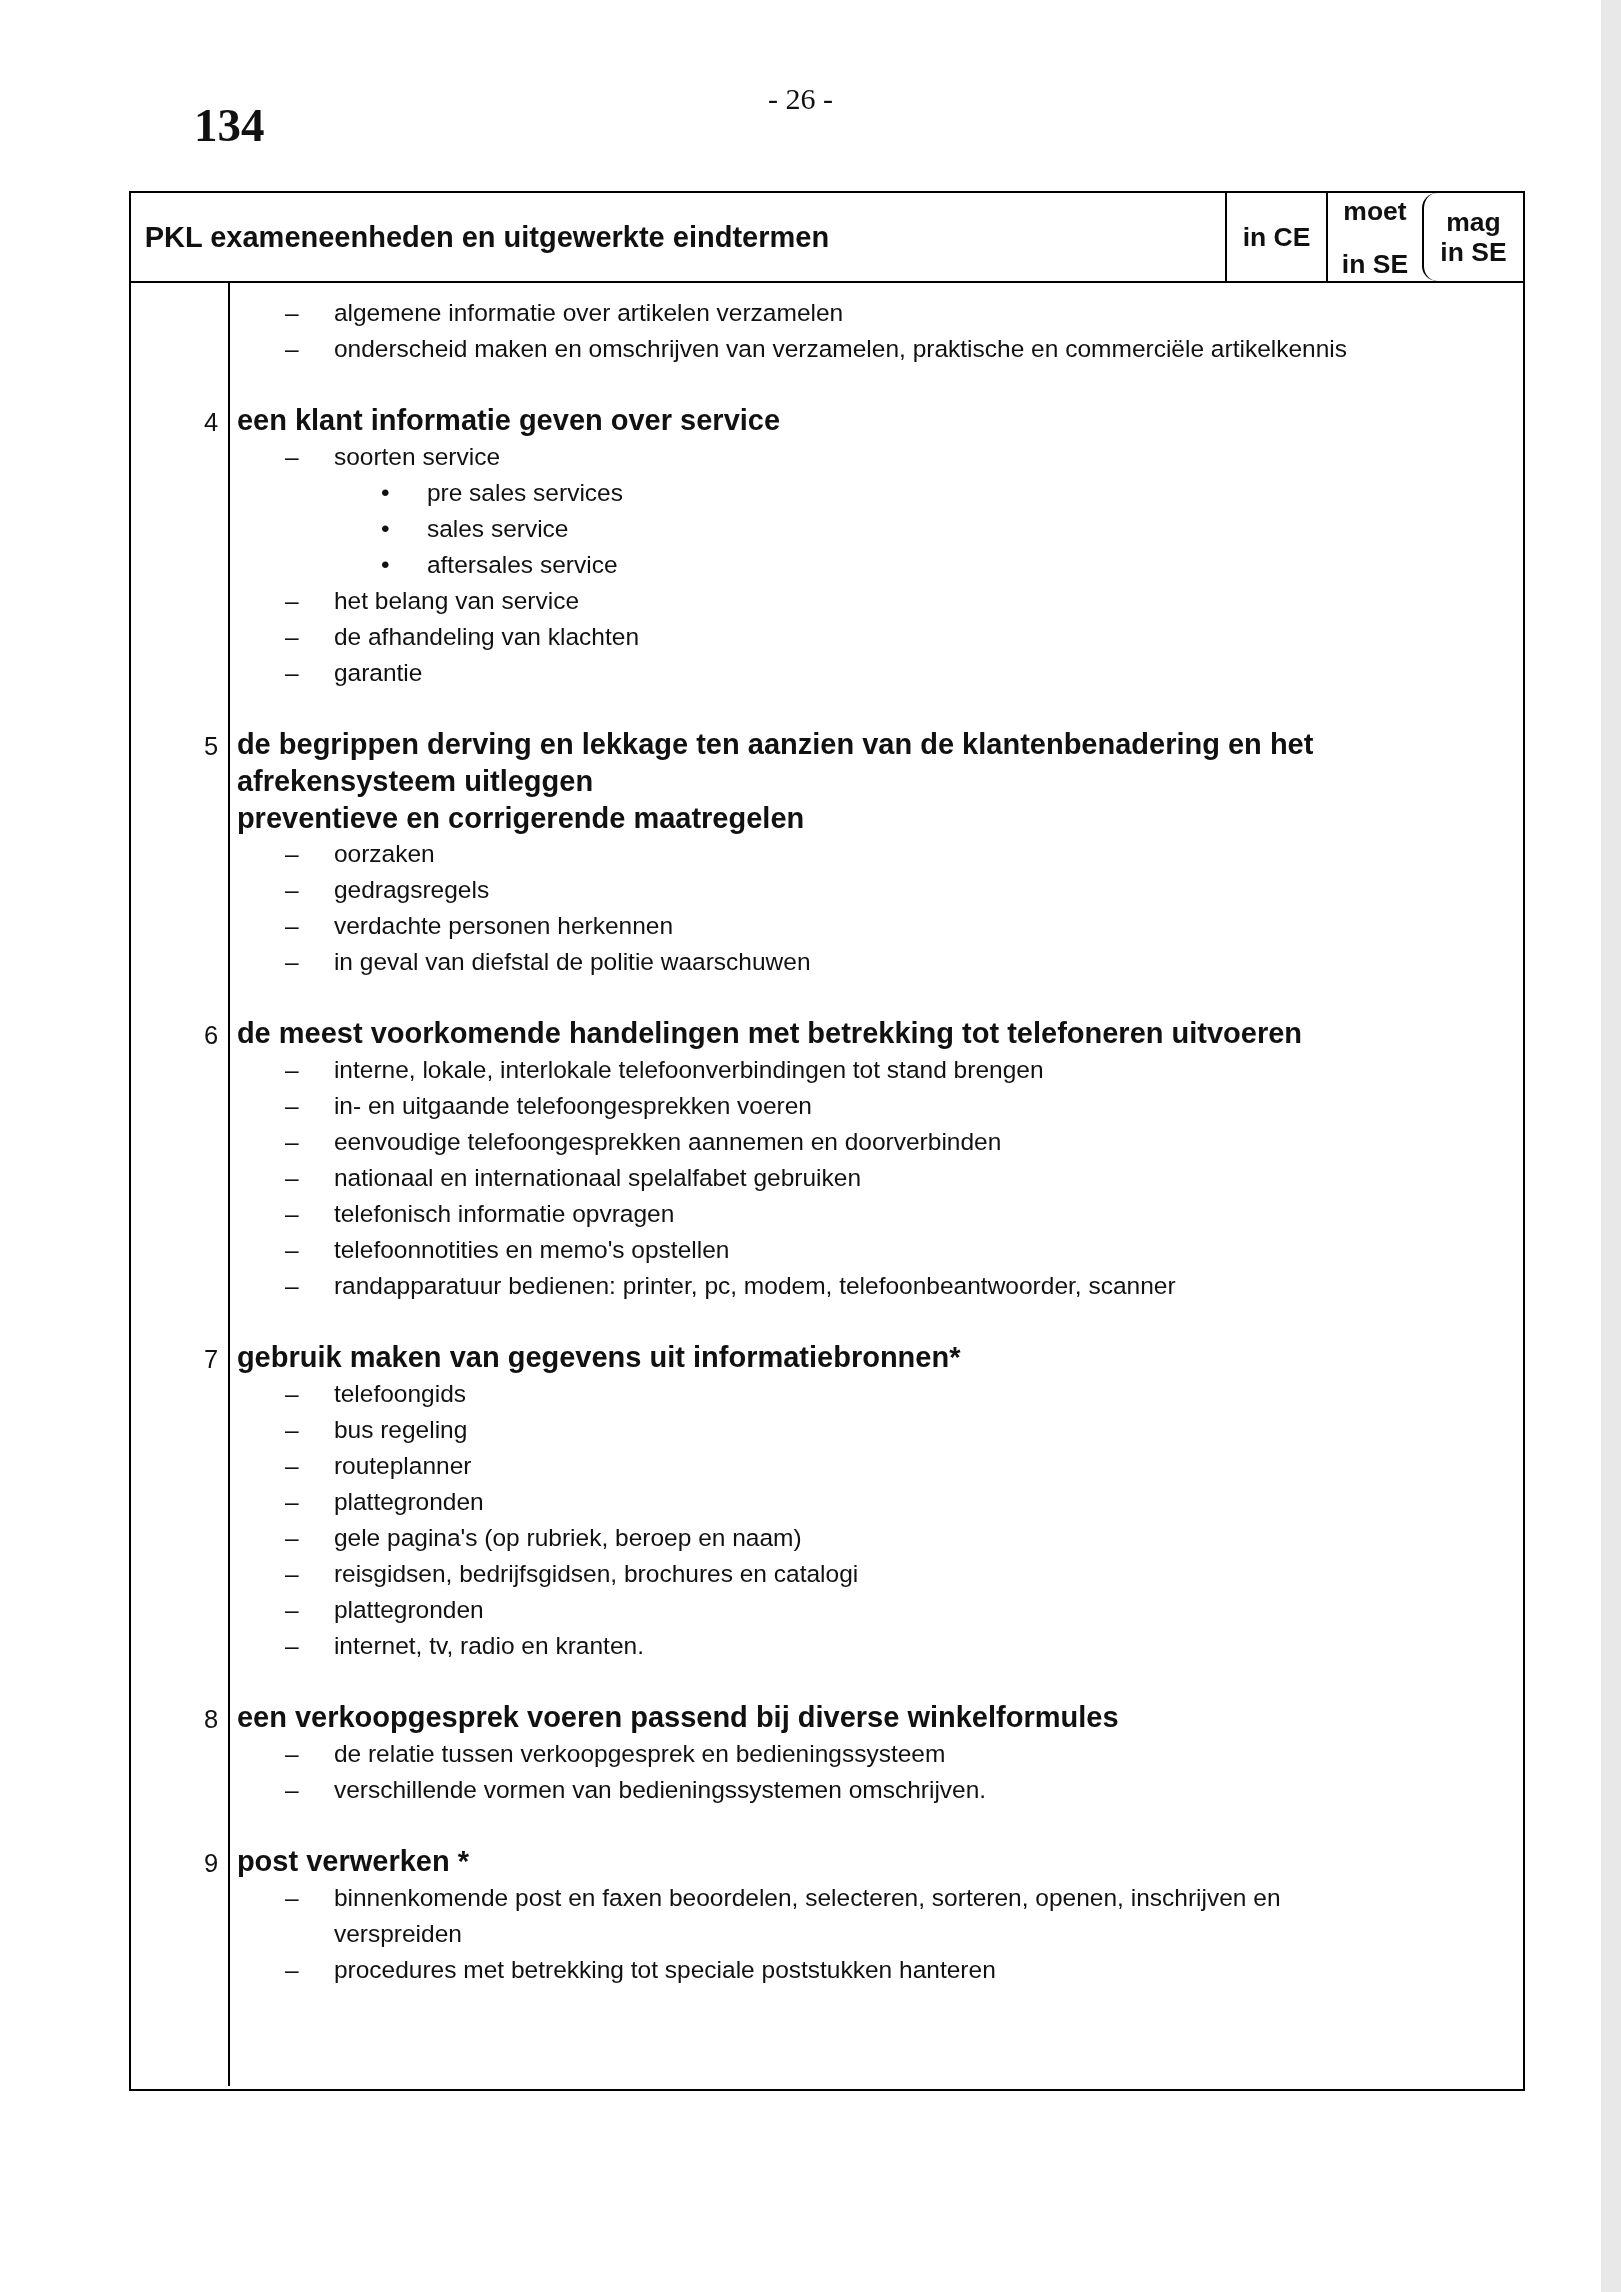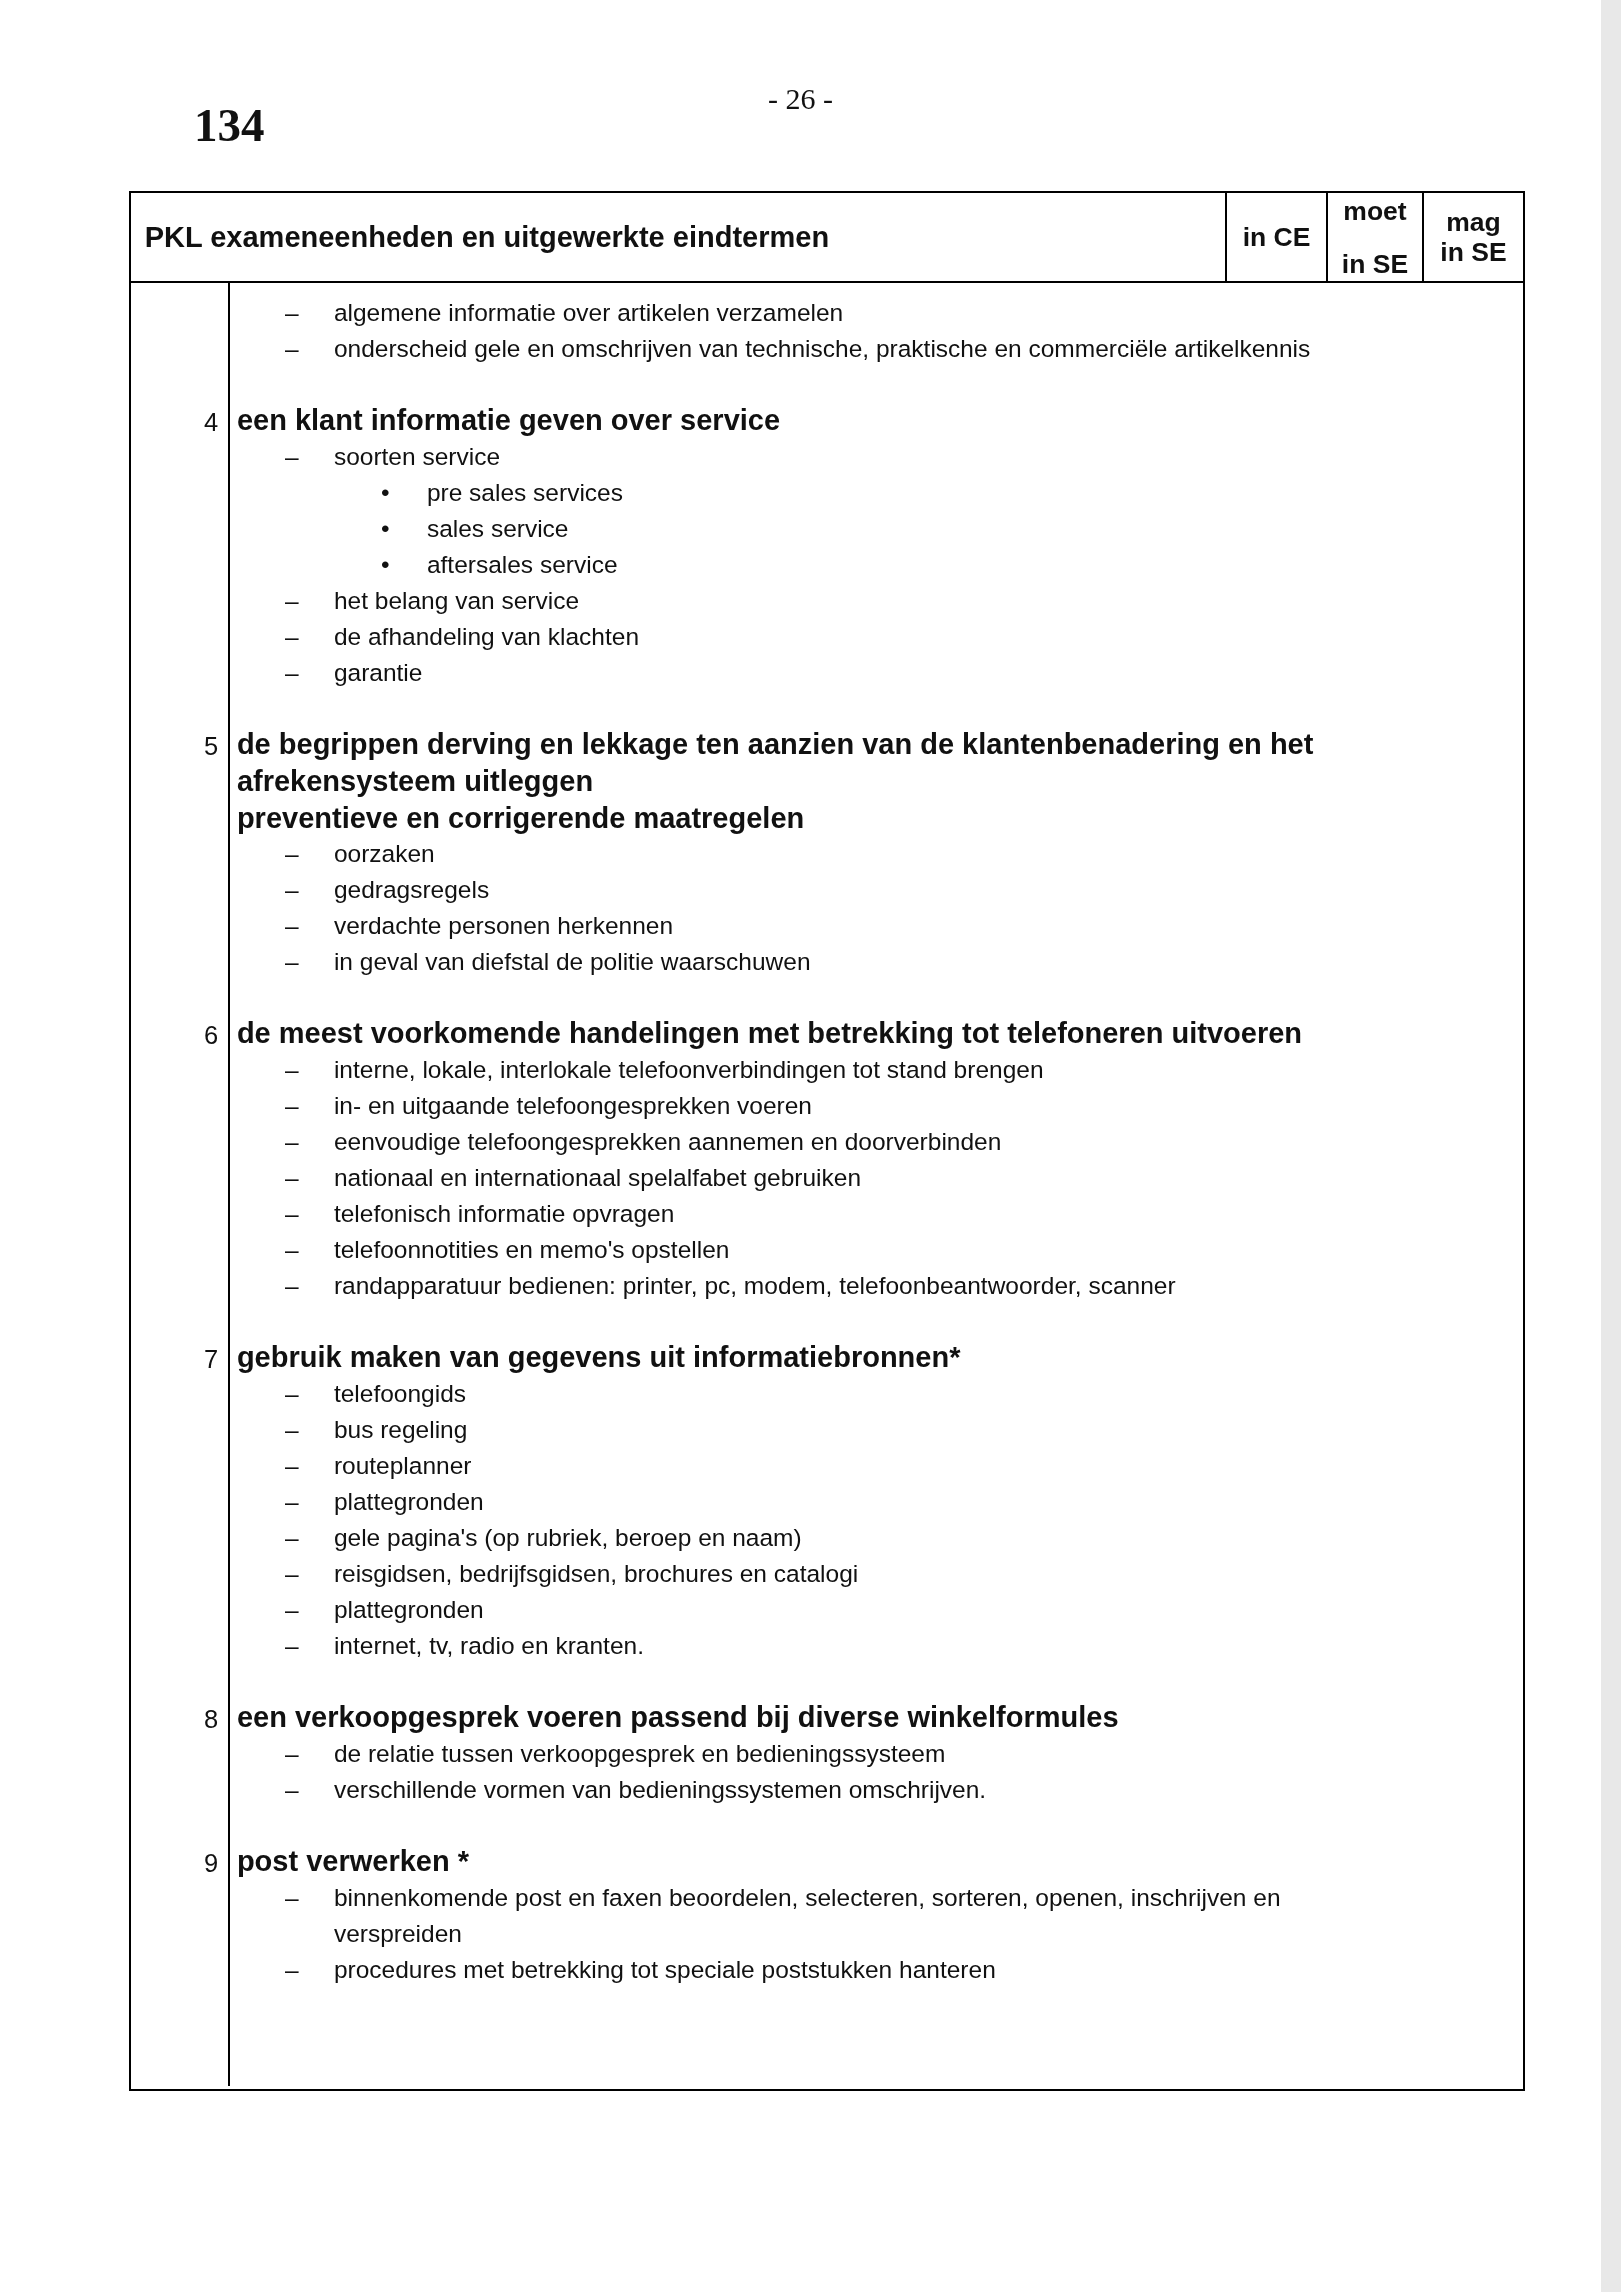--- a/index.html
+++ b/index.html
@@ -41,21 +41,21 @@
   .th-col {
     border-left:2.9px solid #000;
     box-sizing:border-box;
     display:flex; flex-direction:column;
     justify-content:center; align-items:center;
     font-weight:bold; font-size:26.5px; line-height:30px;
     text-align:center;
   }
   .th-col.w1 { width:101px; }
   .th-col.w2 { width:96px;gap:23px; }
-  .th-col.w3 { width:101px; }
+  .th-col.w3 { width:101px;border-radius:15px; }
   .tbody {
     display:flex; flex-direction:column;
     height:1803px; overflow:hidden;
   }
   .section { display:flex; }
   .section:last-child { flex:1; }
   .num {
     width:99px; flex-shrink:0;
     box-sizing:border-box;
     border-right:2.9px solid #000;
@@ -110,21 +110,21 @@
         <span>mag</span>
         <span>in SE</span>
       </div>
     </div>
 
     <div class="tbody" id="tbody">
         <div class="section first">
           <div class="num"></div>
           <div class="content">
             <div class="li dash"><span class="marker">–</span><span class="txt">algemene informatie over artikelen verzamelen</span></div>
-            <div class="li dash"><span class="marker">–</span><span class="txt">onderscheid gele en omschrijven van technische, praktische en commerciële artikelkennis</span></div>
+            <div class="li dash"><span class="marker">–</span><span class="txt">onderscheid maken en omschrijven van verzamelen, praktische en commerciële artikelkennis</span></div>
           </div>
         </div>
         <div class="section">
           <div class="num">4</div>
           <div class="content">
             <div class="heading">een klant informatie geven over service</div>
             <div class="li dash"><span class="marker">–</span><span class="txt">soorten service</span></div>
             <div class="li bullet"><span class="marker">•</span><span class="txt">pre sales services</span></div>
             <div class="li bullet"><span class="marker">•</span><span class="txt">sales service</span></div>
             <div class="li bullet"><span class="marker">•</span><span class="txt">aftersales service</span></div>

